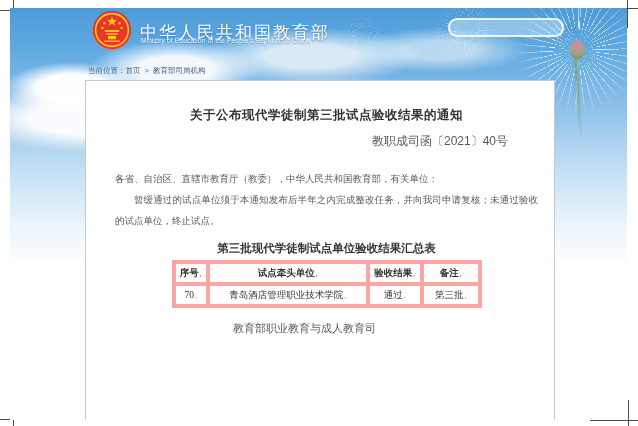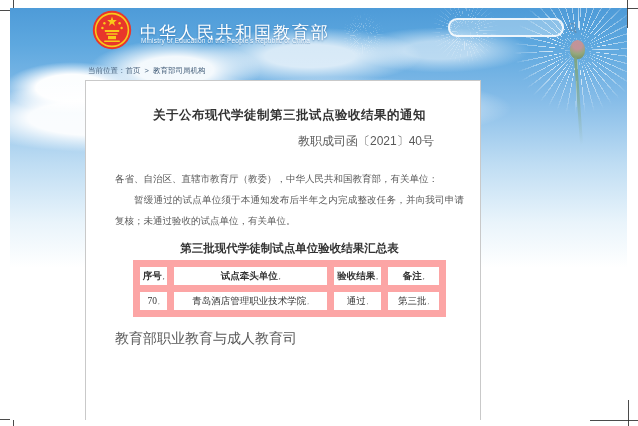--- a/index.html
+++ b/index.html
@@ -51,36 +51,36 @@
     padding:0 4px;color:#335;}
   .search-icon{width:9px;height:9px;position:relative;margin-right:4px;cursor:pointer;flex:0 0 auto;}
   .search-icon .lens{position:absolute;left:0;top:0;width:6px;height:6px;border:1.4px solid #5d8cb4;border-radius:50%;}
   .search-icon .handle{position:absolute;left:7px;top:7px;width:3.4px;height:1.5px;background:#5d8cb4;
     transform:rotate(45deg);transform-origin:0 0;border-radius:1px;}
   
   .breadcrumb{position:absolute;left:78px;top:58px;font-size:7.5px;color:#47617c;}
   .breadcrumb a{color:#47617c;text-decoration:none;cursor:pointer;}
   .breadcrumb .sep{margin:0 4px;}
   
-  .content-box{position:absolute;left:75px;top:72px;width:396px;bottom:-6px;background:#fff;
+  .content-box{position:absolute;left:75px;top:72px;width:470px;bottom:-6px;background:#fff;
     border:1px solid #c9c9c9;box-sizing:border-box;padding:26px 16px 0 29px;}
   .notice-title{margin:0;text-align:center;font-size:12.5px;font-weight:bold;color:#333;letter-spacing:.5px;}
   .doc-number{margin-top:9px;text-align:right;padding-right:30px;font-size:12px;color:#595959;}
   .greeting{margin-top:19px;font-size:9.5px;color:#595959;line-height:20px;}
   .para{margin:0;font-size:9.5px;color:#595959;line-height:21px;text-indent:2em;text-align:justify;}
   .table-title{margin:10px 0 4px 0;text-align:center;font-size:11.5px;font-weight:bold;color:#333;
     font-family:"Liberation Serif","DejaVu Serif",serif;}
   table.result{border-collapse:collapse;margin:0 auto;table-layout:fixed;
     font-family:"Liberation Serif","DejaVu Serif",serif;}
-  table.result th,table.result td{border:7px solid #fca5a5;font-size:9.5px;color:#333;text-align:center;
+  table.result th,table.result td{border:4px solid #fca5a5;font-size:9.5px;color:#333;text-align:center;
     height:16px;padding:1px 2px;font-weight:normal;overflow:hidden;white-space:nowrap;}
   table.result th{font-weight:bold;}
   .col-no{width:34px;}.col-unit{width:160px;}.col-result{width:54px;}.col-note{width:58px;}
   .cmark{font-size:7px;color:#777;margin-left:1px;}
-  .signature{margin-top:13px;text-align:left;padding-right:44px;font-size:14px;color:#595959;}
+  .signature{margin-top:13px;text-align:center;padding-right:44px;font-size:11px;color:#595959;}
 </style>
 </head>
 <body>
 
 <div class="crop">
   <i style="left:13px;top:0;width:1px;height:42px;"></i>
   <i style="left:0;top:10px;width:46px;height:1px;"></i>
 </div>
 <div class="crop">
   <i style="left:627px;top:0;width:1px;height:28px;"></i>
@@ -131,21 +131,21 @@
   </div>
 
   <div class="breadcrumb">
     <span>当前位置：</span><a>首页</a><span class="sep">&gt;</span><a>教育部司局机构</a>
   </div>
 
   <div class="content-box">
     <h1 class="notice-title">关于公布现代学徒制第三批试点验收结果的通知</h1>
     <div class="doc-number">教职成司函〔2021〕40号</div>
     <div class="greeting">各省、自治区、直辖市教育厅（教委），中华人民共和国教育部，有关单位：</div>
-    <p class="para">暂缓通过的试点单位须于本通知发布后半年之内完成整改任务，并向我司申请复核；未通过验收的试点单位，有关单位。</p>
+    <p class="para">暂缓通过的试点单位须于本通知发布后半年之内完成整改任务，并向我司申请复核；未通过验收的试点单位，终止试点。</p>
 
     <div class="table-title">第三批现代学徒制试点单位验收结果汇总表</div>
     <table class="result">
       <colgroup>
           <col class="col-no">
           <col class="col-unit">
           <col class="col-result">
           <col class="col-note">
         </colgroup>
       <tbody>

